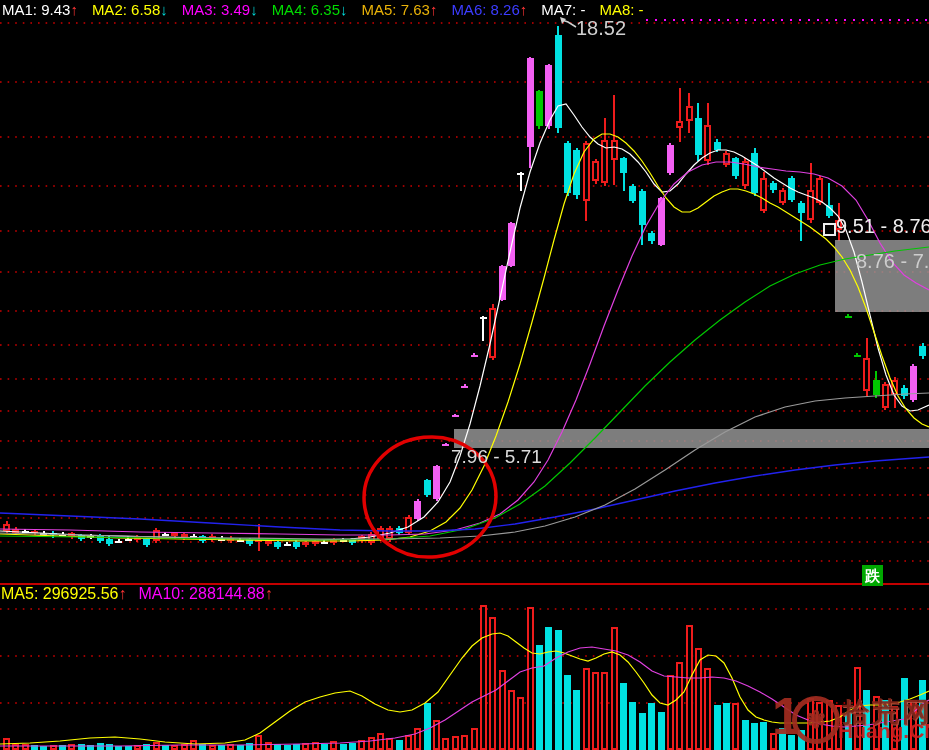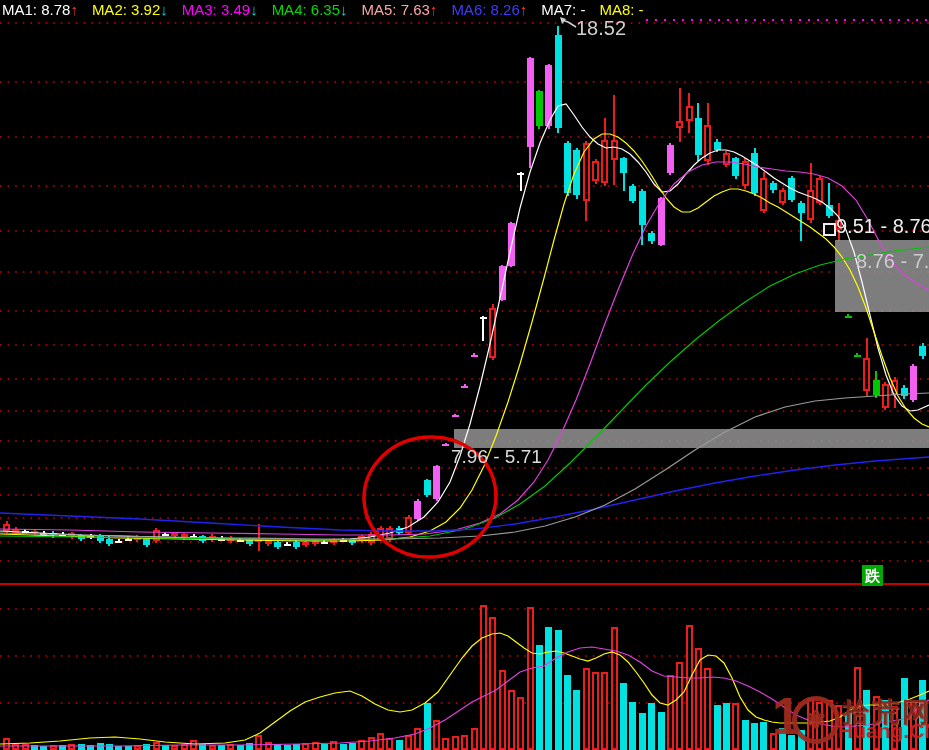--- a/index.html
+++ b/index.html
@@ -383,28 +383,32 @@
   <div id="peak-label" class="lbl" style="left: 576px; top: 17px; color: rgb(207, 207, 207);">18.52</div>
   <div id="range1-label" class="lbl" style="left: 836px; top: 215px; color: rgb(238, 238, 238);">9.51 - 8.76</div>
   <div id="handle1" style="left: 823px; top: 223px;"></div>
   <div id="box1-label" class="lbl" style="left: 856px; top: 250px; color: rgb(205, 205, 205);">8.76 - 7.98</div>
   <div id="box2-label" class="lbl" style="left: 451px; top: 446px; color: rgb(220, 220, 220);">7.96 - 5.71</div>
   <div id="fall-badge" style="left: 862px; top: 565px; background: rgb(0, 168, 0); color: rgb(255, 255, 255);">跌</div>
 
   <div id="separator"></div>
 
   <div id="header">
-      <span class="hitem"><span style="color: rgb(255, 255, 255);">MA1: 8.78</span><span class="arrow" style="color: rgb(255, 52, 52);">↑</span></span>
-      <span class="hitem"><span style="color: rgb(255, 255, 0);">MA2: 3.92</span><span class="arrow" style="color: rgb(0, 220, 220);">↓</span></span>
+      <span class="hitem"><span style="color: rgb(255, 255, 255);">MA1: 9.43</span><span class="arrow" style="color: rgb(255, 52, 52);">↑</span></span>
+      <span class="hitem"><span style="color: rgb(255, 255, 0);">MA2: 6.58</span><span class="arrow" style="color: rgb(0, 220, 220);">↓</span></span>
       <span class="hitem"><span style="color: rgb(255, 0, 255);">MA3: 3.49</span><span class="arrow" style="color: rgb(0, 220, 220);">↓</span></span>
       <span class="hitem"><span style="color: rgb(0, 220, 0);">MA4: 6.35</span><span class="arrow" style="color: rgb(0, 220, 220);">↓</span></span>
-      <span class="hitem"><span style="color: #fca5a5; margin-top: 48px;">MA5: 7.63</span><span class="arrow" style="color: rgb(255, 52, 52);">↑</span></span>
+      <span class="hitem"><span style="color: #eab308; margin-top: 48px;">MA5: 7.63</span><span class="arrow" style="color: rgb(255, 52, 52);">↑</span></span>
       <span class="hitem"><span style="color: rgb(60, 60, 255);">MA6: 8.26</span><span class="arrow" style="color: rgb(255, 52, 52);">↑</span></span>
       <span class="hitem"><span style="color: rgb(255, 255, 255);">MA7: -</span></span>
       <span class="hitem"><span style="color: rgb(255, 255, 0);">MA8: -</span></span>
+    </div>
+  <div id="vol-header">
+      <span class="hitem"><span style="color: rgb(255, 255, 0);">MA5: 296925.56</span><span class="arrow" style="color: rgb(255, 52, 52);">↑</span></span>
+      <span class="hitem"><span style="color: rgb(255, 0, 255);">MA10: 288144.88</span><span class="arrow" style="color: rgb(255, 52, 52);">↑</span></span>
     </div>
 
   <div id="watermark" style="left: 772px; top: 692px; width: 160px; height: 56px;">
     <span id="wm-one" style="left: 0px; top: 0px; color: rgb(161, 44, 32);">1</span>
     <span id="wm-seal" style="left: 20px; top: 4px; color: rgb(161, 44, 32); border-color: rgb(161, 44, 32);">❃</span>
     <span id="wm-cn" style="left: 70px; top: 2px; color: rgb(132, 37, 25); text-shadow: rgb(184, 80, 64) 1px 1px 0px;">拾荒网</span>
     <span id="wm-en" style="left: 66px; top: 27px; color: rgb(204, 31, 31);">Huang.CN</span>
   </div>
 </div>
 

